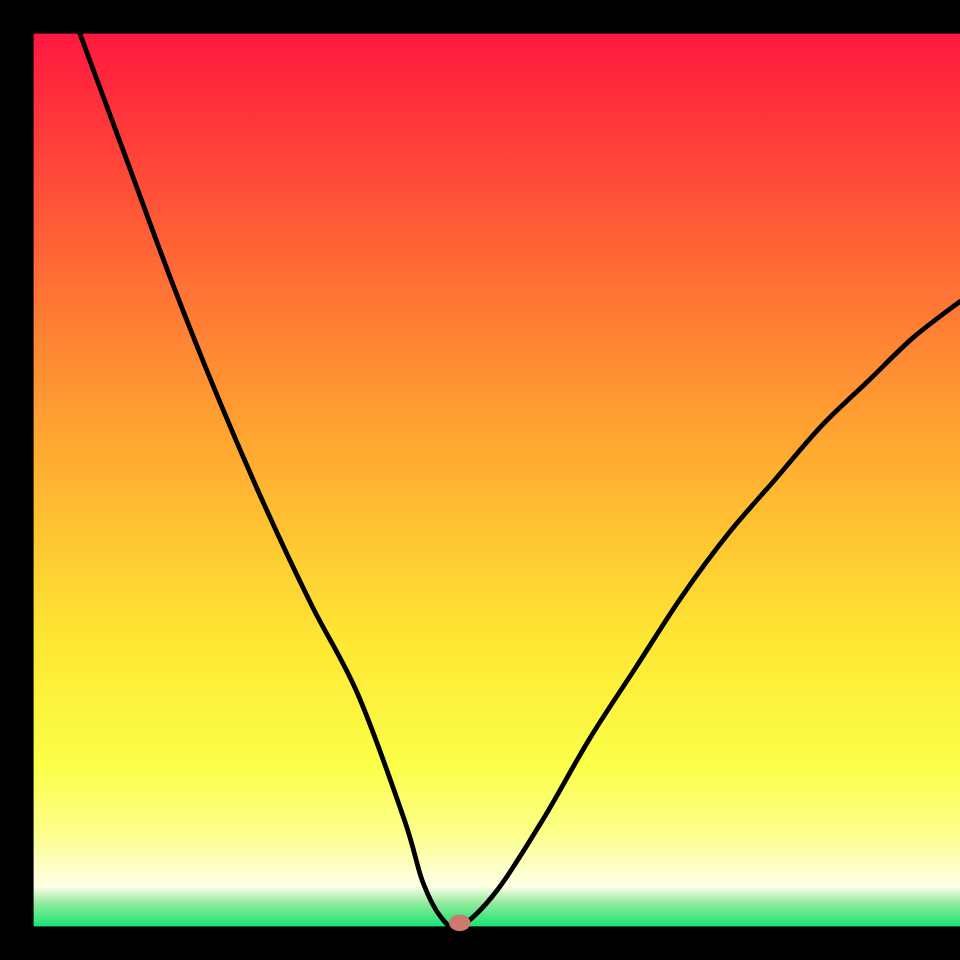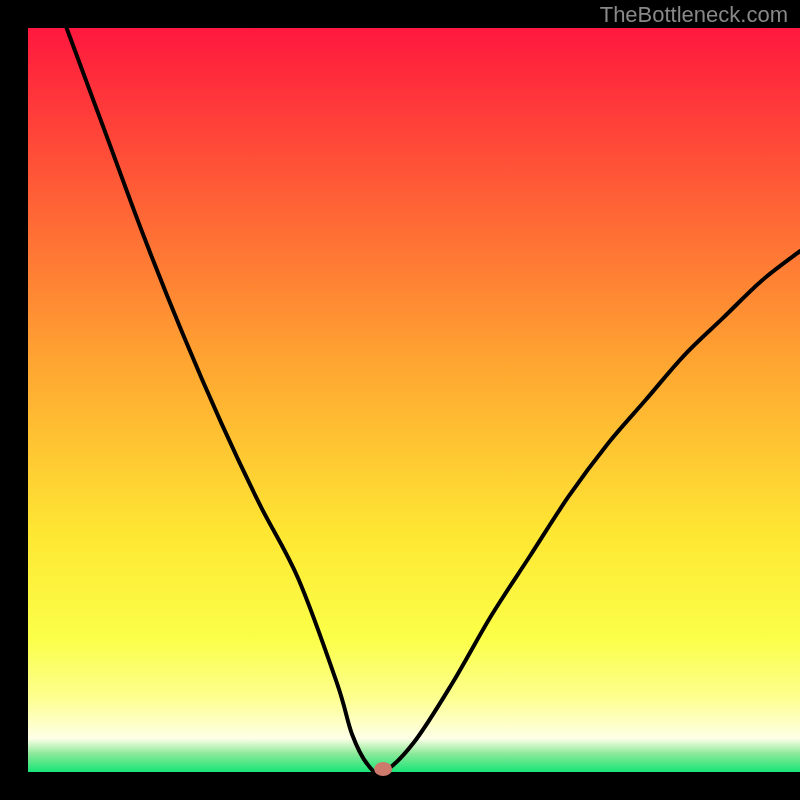--- a/index.html
+++ b/index.html
@@ -25,21 +25,20 @@
     z-index: 10;
   }
   svg {
     display: block;
   }
 </style>
 </head>
 <body>
 <div class="container">
 
-<div class="watermark">TheBottleneck.com</div>
 
 <svg id="chart-svg" width="800" height="800">
   <defs>
     <linearGradient id="bg-grad" x1="0" y1="0" x2="0" y2="1">
           <stop offset="0%" stop-color="#ff183e"></stop>
           <stop offset="22%" stop-color="#ff5d36"></stop>
           <stop offset="45%" stop-color="#ffa531"></stop>
           <stop offset="68%" stop-color="#fee733"></stop>
           <stop offset="82%" stop-color="#fbff48"></stop>
           <stop offset="90%" stop-color="#fdff8f"></stop>

